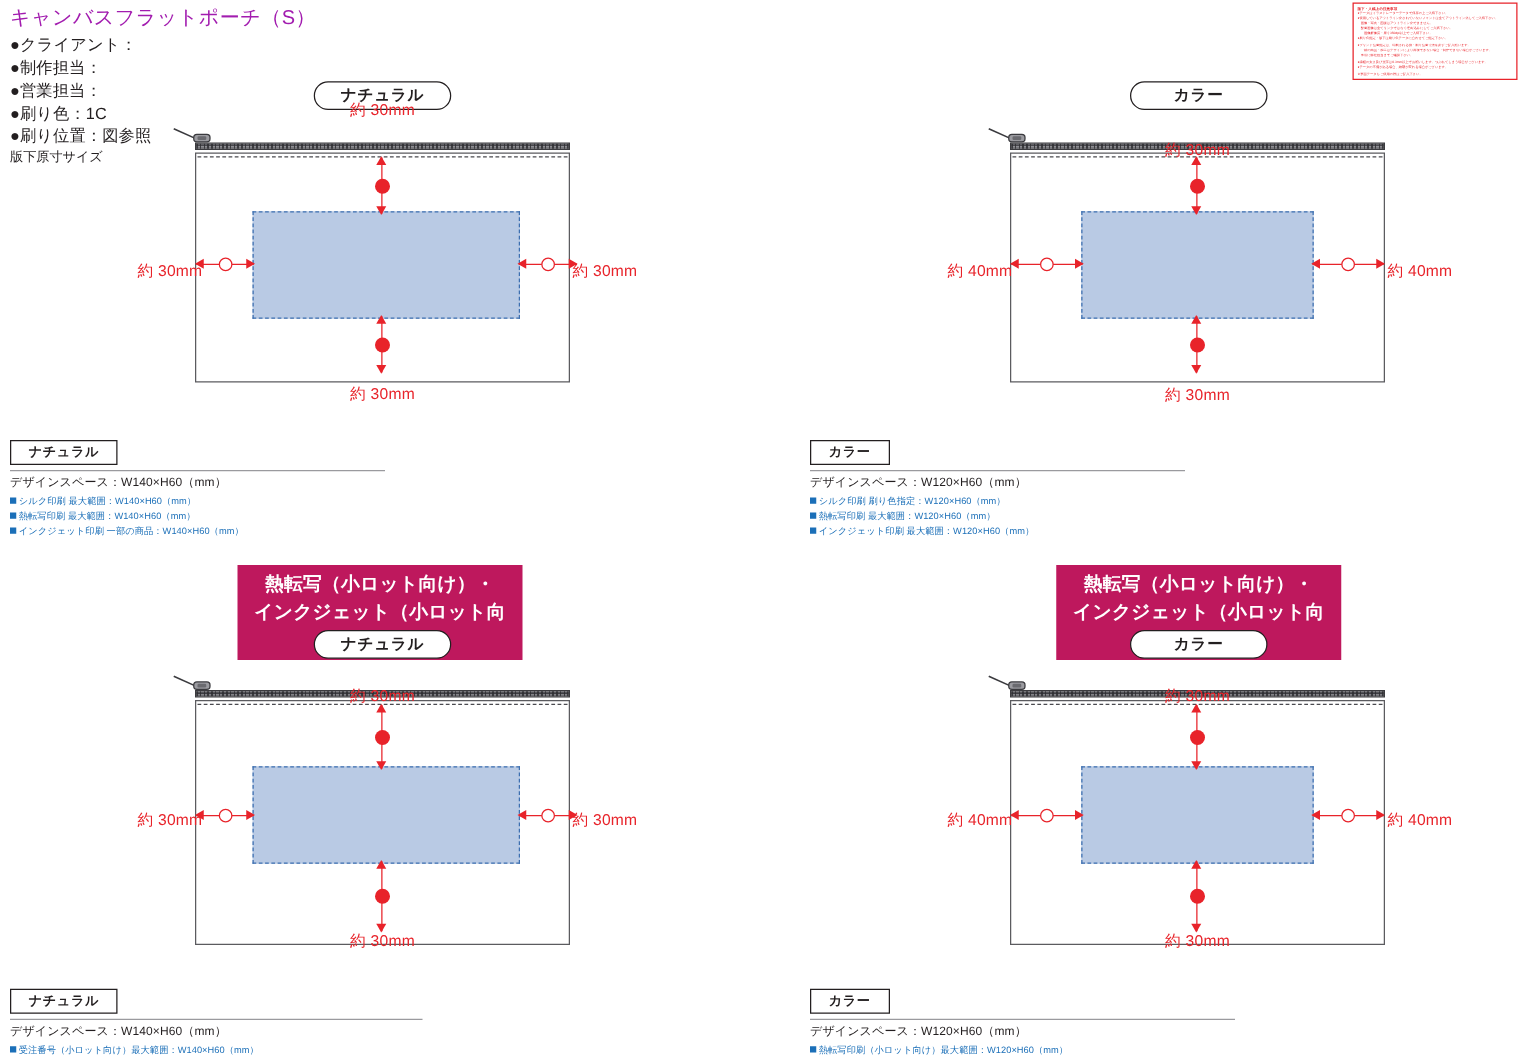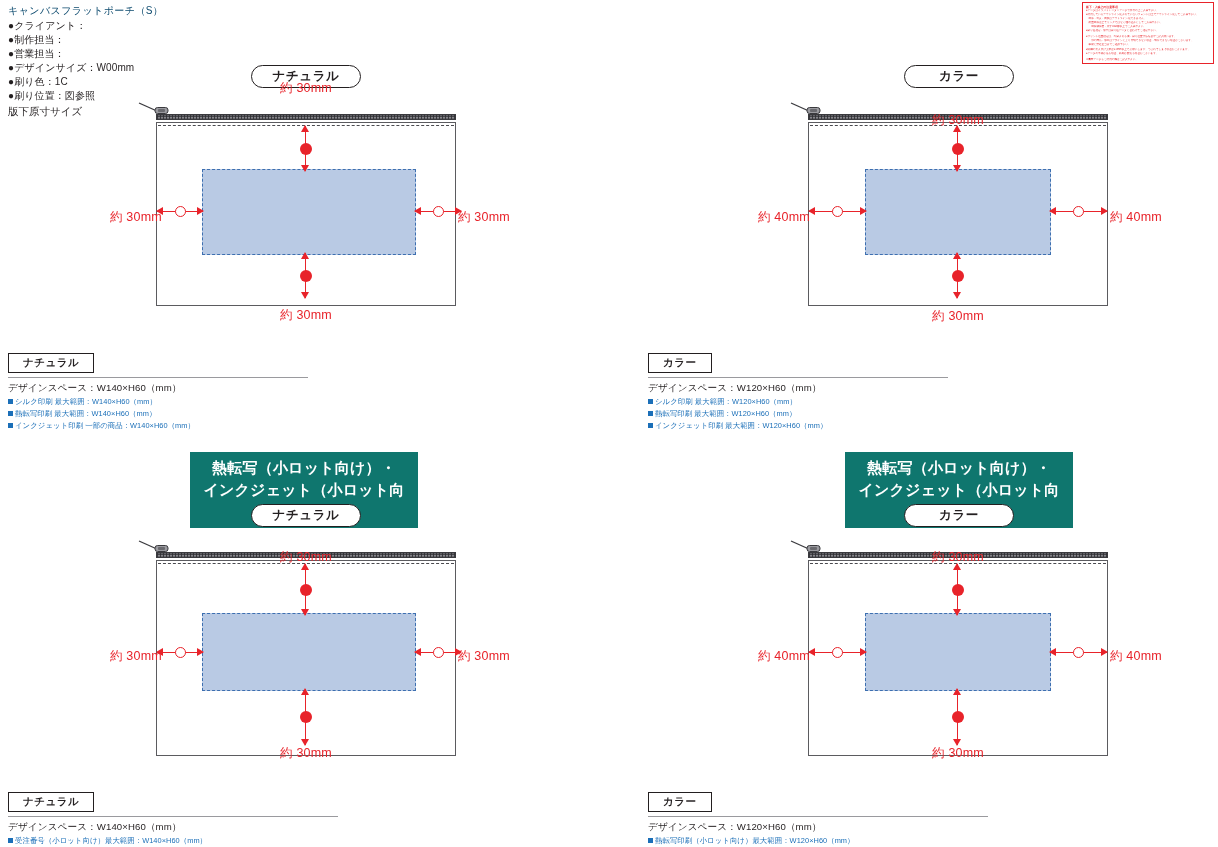--- a/index.html
+++ b/index.html
@@ -9,37 +9,37 @@
     background: #ffffff;
     font-family: "Liberation Sans", "DejaVu Sans", sans-serif;
     position: relative;
     overflow: hidden;
     color: #231f20;
   }
   .sheet { position: relative; width: 1218px; height: 847px; }
 
   
   .spec-header { position: absolute; left: 8px; top: 4px; width: 320px; }
-  .spec-title { font-size: 10px; letter-spacing: .4px; color: #0c4a6e; line-height: 1.35; margin-bottom: 1px; }
-  .spec-line { font-size: 10px; letter-spacing: .1px; line-height: 1.42; color: #231f20; white-space: nowrap; }
+  .spec-title { font-size: 16px; letter-spacing: .4px; color: #a21caf; line-height: 1.35; margin-bottom: 1px; }
+  .spec-line { font-size: 13px; letter-spacing: .1px; line-height: 1.42; color: #231f20; white-space: nowrap; }
   .spec-foot { font-size: 10.5px; line-height: 1.42; color: #231f20; }
 
   
   .notes-box {
     position: absolute; left: 1082px; top: 2px; width: 132px; height: 62px;
     border: 1px solid #e8232a; background: #ffffff;
     padding: 2px 3px; overflow: hidden;
   }
   .notes-title { font-size: 2.9px; color: #e8232a; font-weight: bold; line-height: 1.5; }
   .notes-line { font-size: 2.6px; color: #e8232a; line-height: 1.55; white-space: nowrap; overflow: hidden; }
   .notes-gap { height: 2px; }
 
   
   .banner {
-    position: absolute; background: #0f766e; color: #ffffff;
+    position: absolute; background: #be185d; color: #ffffff;
     text-align: center; font-weight: bold; font-size: 15px;
     line-height: 1.45; padding: 5px 0 6px 0; letter-spacing: .2px;
   }
 
   
   .pill {
     position: absolute; border: 1.6px solid #231f20; border-radius: 999px;
     background: #ffffff; font-size: 12.5px; font-weight: bold;
     text-align: center; line-height: 21px; height: 23px; letter-spacing: .6px;
   }
@@ -129,21 +129,20 @@
 <body>
 
 <div class="sheet">
 
   <div class="spec-header">
     <div class="spec-title">キャンバスフラットポーチ（S）</div>
     <div>
       <div class="spec-line">●クライアント：</div>
       <div class="spec-line">●制作担当：</div>
       <div class="spec-line">●営業担当：</div>
-      <div class="spec-line">●デザインサイズ：W00mm</div>
       <div class="spec-line">●刷り色：1C</div>
       <div class="spec-line">●刷り位置：図参照</div>
     </div>
     <div class="spec-foot">版下原寸サイズ</div>
   </div>
 
   <div class="notes-box">
     <div class="notes-title">版下・入稿上の注意事項</div>
     <div class="notes-line">●データはイラストレーターデータで保存の上ご入稿下さい。</div>
     <div class="notes-line">●使用しているアウトライン化されていないフォントは全てアウトライン化してご入稿下さい。</div>
@@ -259,21 +258,21 @@
   </div>
   <div class="dim-label c" style="left:898px; top:112px; width:120px;">約 30mm</div>
   <div class="dim-label c" style="left:898px; top:308px; width:120px;">約 30mm</div>
   <div class="dim-label" style="left:758px; top:209px;">約 40mm</div>
   <div class="dim-label" style="left:1110px; top:209px;">約 40mm</div>
 
   <div class="legend" style="left:648px; top:352px; width:300px;">
     <span class="legend-tag">カラー</span>
     <div class="legend-rule" style="margin-top:4px;"></div>
     <div class="legend-main">デザインスペース：W120×H60（mm）</div>
-    <div class="legend-item"><span class="sw"></span><span>シルク印刷 最大範囲：W120×H60（mm）</span></div>
+    <div class="legend-item"><span class="sw"></span><span>シルク印刷 刷り色指定：W120×H60（mm）</span></div>
     <div class="legend-item"><span class="sw"></span><span>熱転写印刷 最大範囲：W120×H60（mm）</span></div>
     <div class="legend-item"><span class="sw"></span><span>インクジェット印刷 最大範囲：W120×H60（mm）</span></div>
   </div>
 
   <div class="banner" style="left:190px; top:452px; width:228px;">
     <div>熱転写（小ロット向け）・</div>
     <div>インクジェット（小ロット向け）用</div>
   </div>
 
   <div class="pill" style="left:251px; top:504px; width:110px;">ナチュラル</div>

